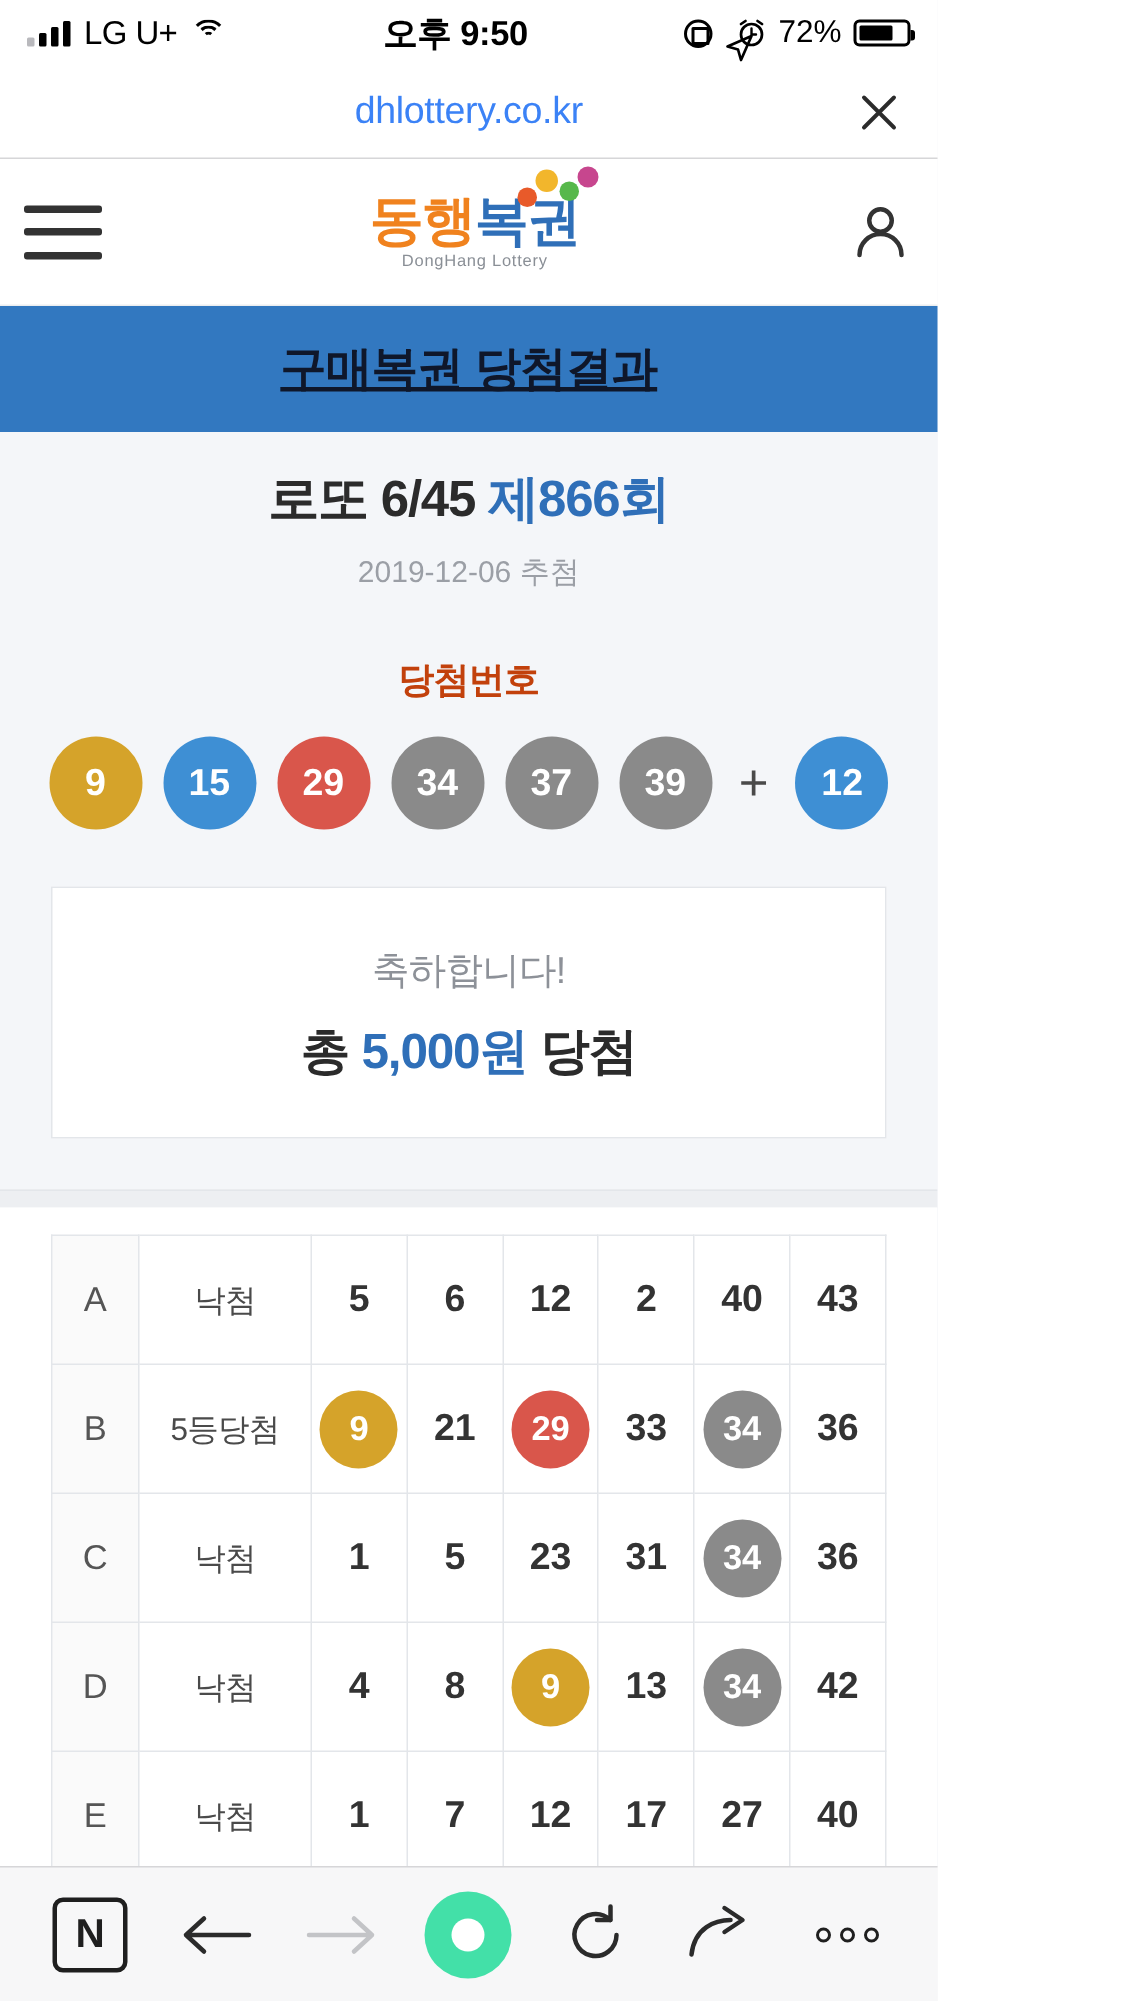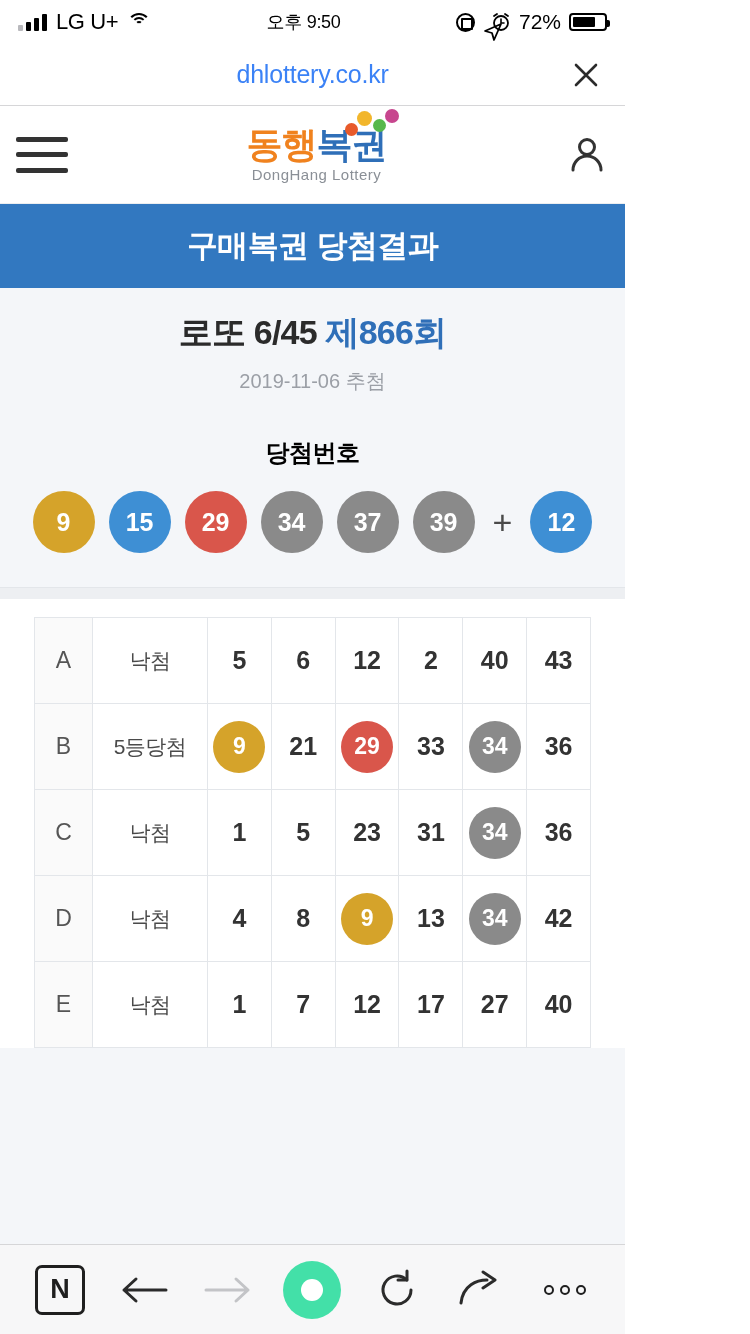--- a/index.html
+++ b/index.html
@@ -24,21 +24,21 @@
   .signal i:nth-child(1){ height: 6px; background:#b9b9bd;}
   .signal i:nth-child(2){ height: 9px;}
   .signal i:nth-child(3){ height: 13px;}
   .signal i:nth-child(4){ height: 17px;}
   .carrier { font-size: 22px; font-weight: 500; letter-spacing: -0.4px; }
   .wifi { position: relative; width: 24px; height: 18px; }
   .wifi span { position:absolute; left:50%; transform: translateX(-50%); border:2.5px solid #000; border-bottom-color: transparent; border-left-color: transparent; border-right-color: transparent; border-radius: 50%; }
   .wifi span:nth-child(1){ width:24px; height:24px; top:0; }
   .wifi span:nth-child(2){ width:15px; height:15px; top:4px; }
   .wifi span:nth-child(3){ width:7px; height:7px; top:8px; }
-  .sb-center { font-size: 18px; font-weight: 400; letter-spacing: -0.3px; }
+  .sb-center { font-size: 23px; font-weight: 700; letter-spacing: -0.3px; }
   .sb-right { display: flex; align-items: center; gap: 8px; font-size: 21px; font-weight:500;}
   .ico-circ { width:19px;height:19px;border:2px solid #000;border-radius:50%; position:relative;}
   .ico-circ::after{content:"";position:absolute;left:3.5px;top:3.5px;width:8px;height:8px;border:2px solid #000;border-radius:1px;}
   .loc { width:0;height:0; }
   .loc svg, .alarm svg { display:block; }
   .battery { width: 38px; height: 18px; border: 2px solid #000; border-radius: 4px; position: relative; padding: 2px; }
   .battery::after { content:""; position:absolute; right:-5px; top:5px; width:3px; height:7px; background:#000; border-radius:0 2px 2px 0;}
   .battery i { display:block; height:100%; background:#000; border-radius:1px; }
 
   
@@ -55,41 +55,41 @@
   .site-header {
     flex: 0 0 98px; background:#fff; display:flex; align-items:center;
     justify-content:space-between; padding: 0 16px; border-bottom:1px solid #eceef0;
   }
   .hamburger { width: 52px; height: 36px; display:flex; flex-direction:column; justify-content:space-between; }
   .hamburger i { display:block; height: 5px; background:#333; border-radius:2px; }
   .logo { display:flex; flex-direction:column; align-items:center; position: relative; }
   .logo-main { font-size: 36px; font-weight: bold; letter-spacing: -1px; line-height: 1; }
   .logo-main .o { color: #f0821e; }
   .logo-main .b { color: #2f6fb8; }
-  .logo-sub { font-size: 15px; color:#8a8f96; letter-spacing: 0.5px; margin-top: 3px; }
+  .logo-sub { font-size: 11px; color:#8a8f96; letter-spacing: 0.5px; margin-top: 3px; }
   .logo-dots { position:absolute; top: -18px; right: -16px; width: 60px; height: 34px; }
   .logo-dots b { position:absolute; display:block; border-radius:50%; }
   .person-icon svg { display:block; }
 
   
   .banner {
-    flex: 0 0 84px; background: #3278c0; color:#ffffff;
+    flex: 0 0 84px; background: #3278c0; color:#0f172a;
     display:flex; align-items:center; justify-content:center;
-    font-size: 31px; font-weight: bold; letter-spacing: -0.6px;
+    font-size: 31px; font-weight: bold; letter-spacing: -0.6px; text-decoration: underline;
   }
 
   
   .content { flex: 1 1 auto; overflow: hidden; background:#f4f6f9; }
   .round-title {
     text-align:center; font-size: 34px; font-weight:bold; color:#2b2b2b;
     padding-top: 22px; letter-spacing: -0.8px;
   }
   .round-title .hl { color: #2f6fb8; }
   .draw-date { text-align:center; font-size: 20px; color:#9b9fa6; margin-top: 12px; }
-  .win-label { text-align:center; font-size: 24px; font-weight:bold; color:#000000; margin-top: 42px; letter-spacing:-0.5px;}
+  .win-label { text-align:center; font-size: 24px; font-weight:bold; color:#c2410c; margin-top: 42px; letter-spacing:-0.5px;}
 
   .balls { display:flex; align-items:center; justify-content:center; gap: 14px; margin-top: 22px; }
   .ball {
     width: 62px; height:62px; border-radius:50%; color:#fff;
     display:flex; align-items:center; justify-content:center;
     font-size: 25px; font-weight: bold;
   }
   .plus { font-size: 34px; color:#4a4a4a; font-weight:500; margin: 0 4px; }
 
   .prize-card {
@@ -206,35 +206,41 @@
   </div>
 
   <div class="banner">구매복권 당첨결과</div>
 
   <div class="content">
 
     <div class="round-title">
       <span>로또 6/45</span>
       <span class="hl">제866회</span>
     </div>
-    <div class="draw-date">2019-11-06 추첨</div>
+    <div class="draw-date">2019-12-06 추첨</div>
 
     <div class="win-label">당첨번호</div>
 
     <div class="balls">
       <span class="ball" style="background: rgb(213, 163, 42);">9</span>
       <span class="ball" style="background: rgb(62, 143, 212);">15</span>
       <span class="ball" style="background: rgb(217, 86, 75);">29</span>
       <span class="ball" style="background: rgb(138, 138, 138);">34</span>
       <span class="ball" style="background: rgb(138, 138, 138);">37</span>
       <span class="ball" style="background: rgb(138, 138, 138);">39</span>
       <span class="plus">+</span>
       <span class="ball" style="background: rgb(62, 143, 212);">12</span>
     </div>
 
+    <div class="prize-card">
+      <div class="congrats">축하합니다!</div>
+      <div class="total">
+        <span>총 </span><span class="amount">5,000원</span><span> 당첨</span>
+      </div>
+    </div>
 
     <div class="divider"></div>
 
     <div class="tbl-wrap">
       <table>
         <tbody>
           <tr>
             <td class="slot">A</td>
             <td class="status">낙첨</td>
             <td class="num">5</td>

